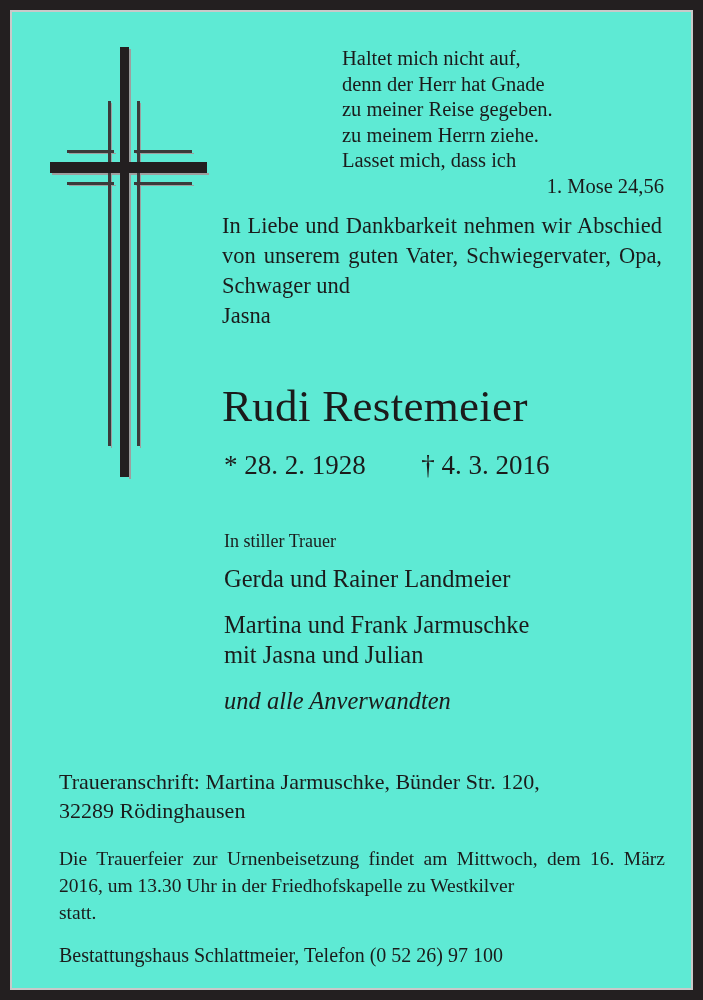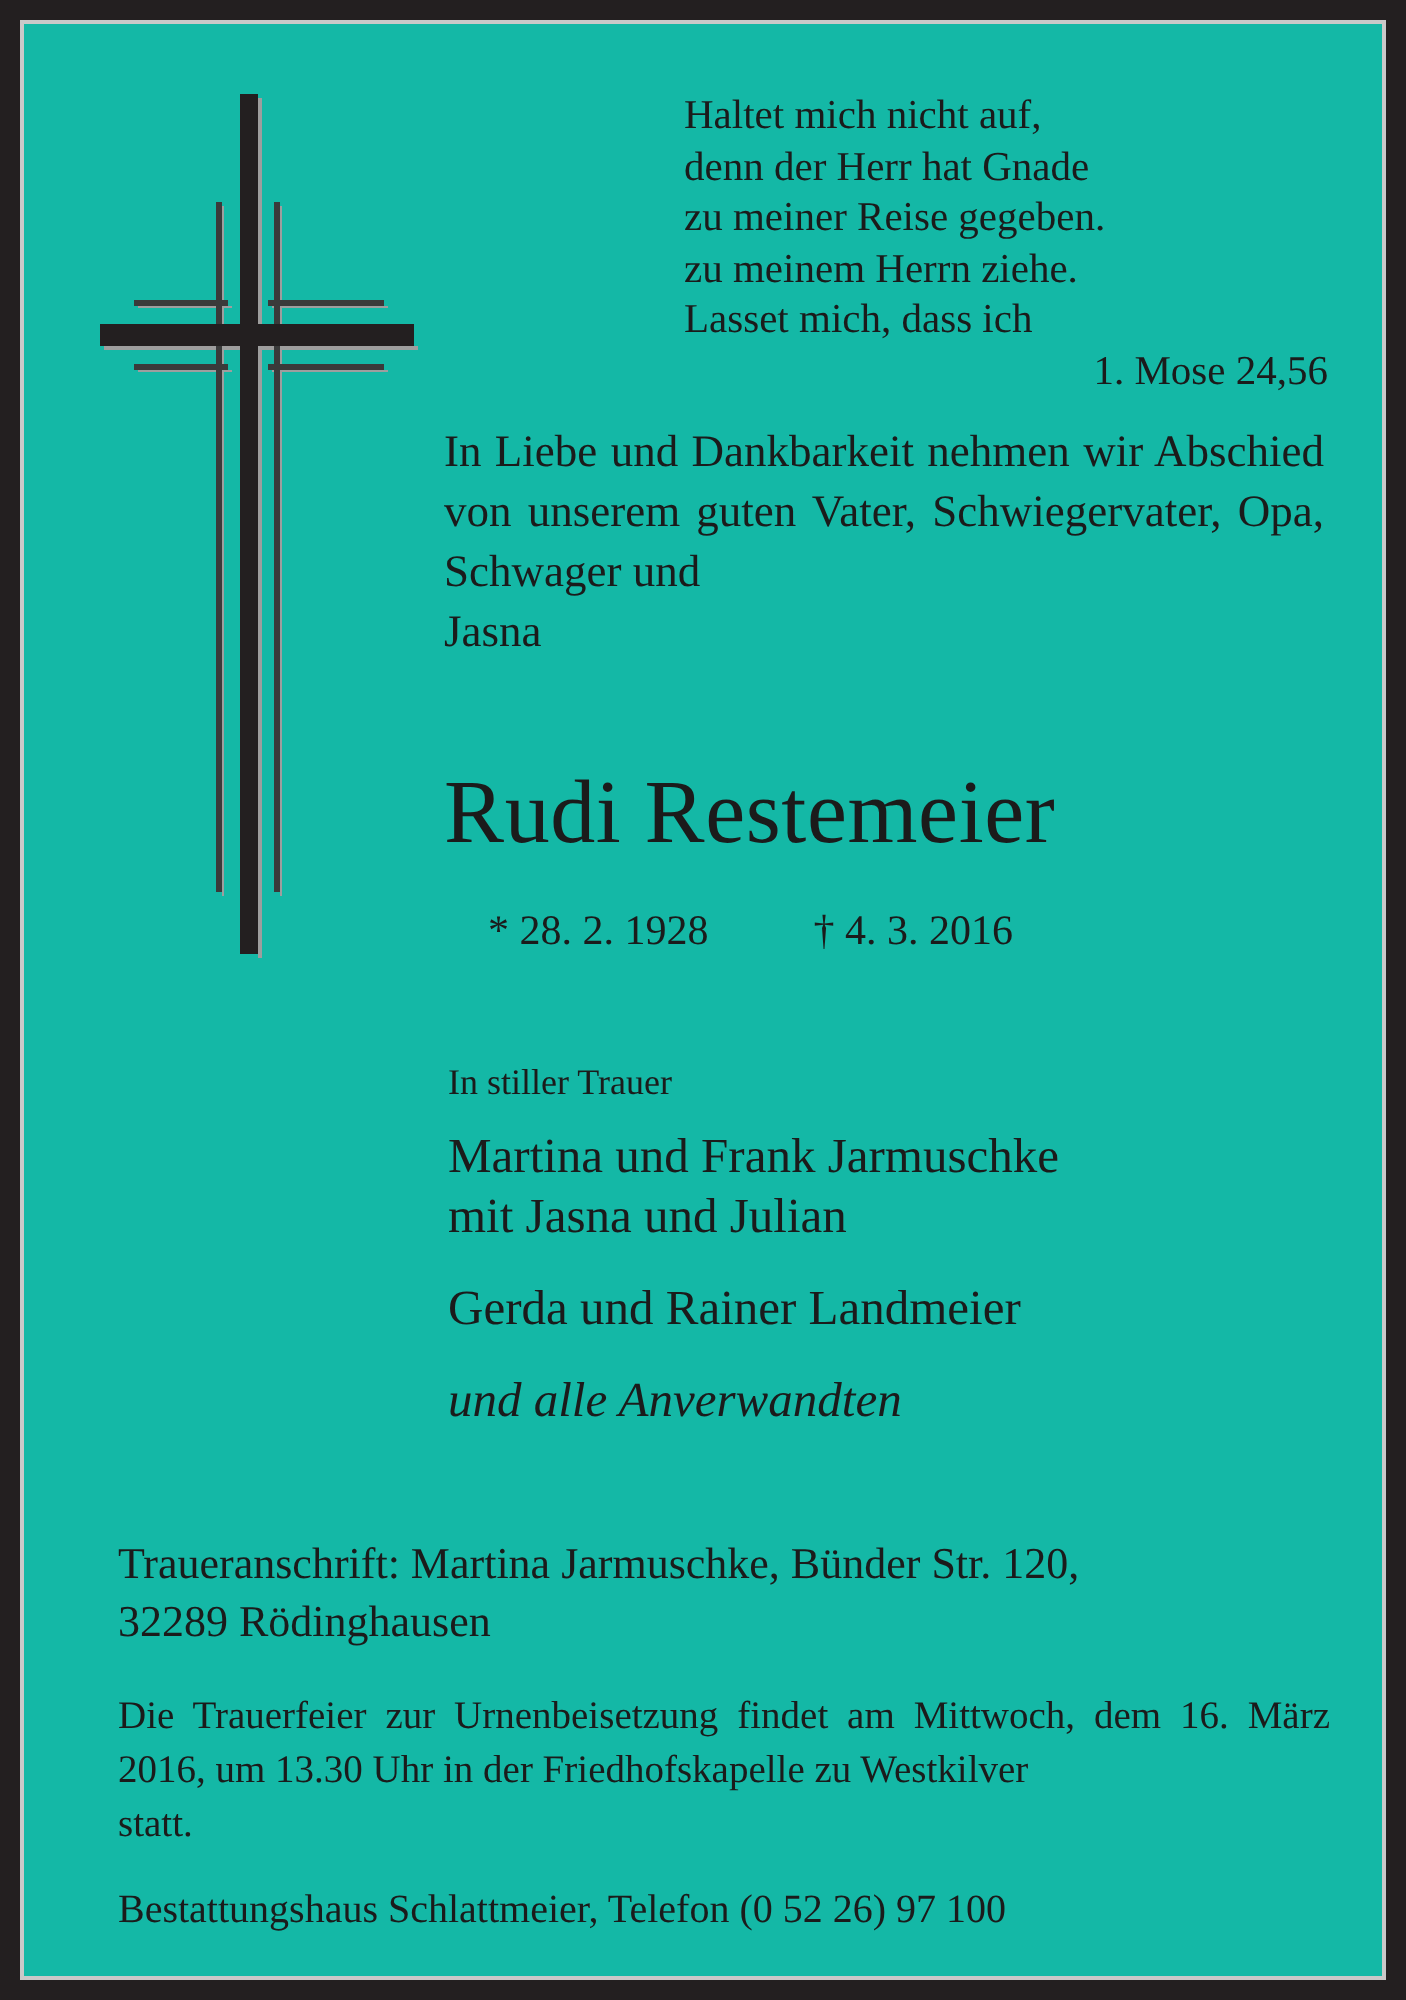--- a/index.html
+++ b/index.html
@@ -31,21 +31,21 @@
     bottom: 10px;
     background: #c9c9c9;
   }
 
   .page {
     position: absolute;
     left: 12px;
     top: 12px;
     right: 12px;
     bottom: 12px;
-    background: #14b8a6;
+    background: #5eead4;
   }
 
   
   .cross {
     position: absolute;
     left: 34px;
     top: 28px;
     width: 170px;
     height: 445px;
   }
@@ -129,24 +129,23 @@
     line-height: 54px;
     letter-spacing: 0.3px;
     white-space: nowrap;
   }
 
   .dates {
     position: absolute;
     left: 212px;
     top: 440px;
     width: 445px;
-    font-size: 21px;
+    font-size: 27px;
     line-height: 26px;
     white-space: nowrap;
-    margin-left: 20px;
   }
   .dates .gap { display: inline-block; width: 42px; }
 
   .mourn {
     position: absolute;
     left: 212px;
     top: 516px;
     width: 450px;
   }
   .mourn .quiet {
@@ -241,29 +240,29 @@
       <span>28. 2. 1928</span>
       <span class="gap"></span>
       <span>†</span>
       <span>4. 3. 2016</span>
     </div>
 
     <div class="mourn">
       <div class="quiet">In stiller Trauer</div>
 
       <div class="group">
+        <span>Gerda und Rainer Landmeier</span>
+      </div>
+
+      <div class="group">
         <span>Martina und Frank Jarmuschke</span>
         <span class="sub">mit Jasna und Julian</span>
       </div>
 
       <div class="group">
-        <span>Gerda und Rainer Landmeier</span>
-      </div>
-
-      <div class="group">
         <span>und alle Anverwandten</span>
       </div>
     </div>
 
     <div class="address">
       <div>Traueranschrift: Martina Jarmuschke, Bünder Str. 120,</div>
       <div>32289 Rödinghausen</div>
     </div>
 
     <div class="service">

